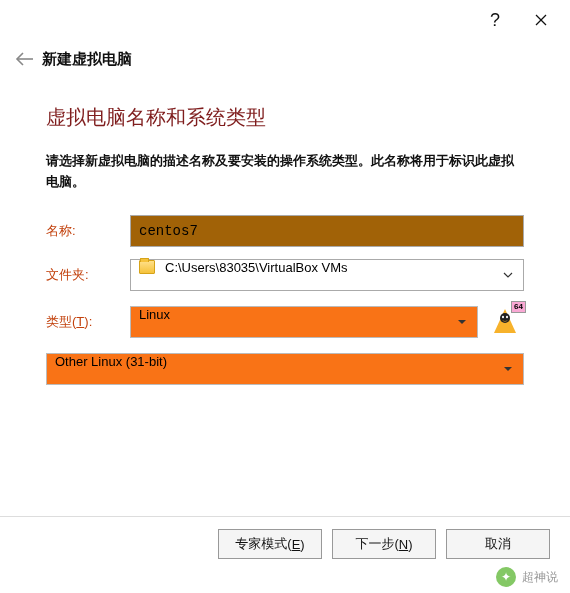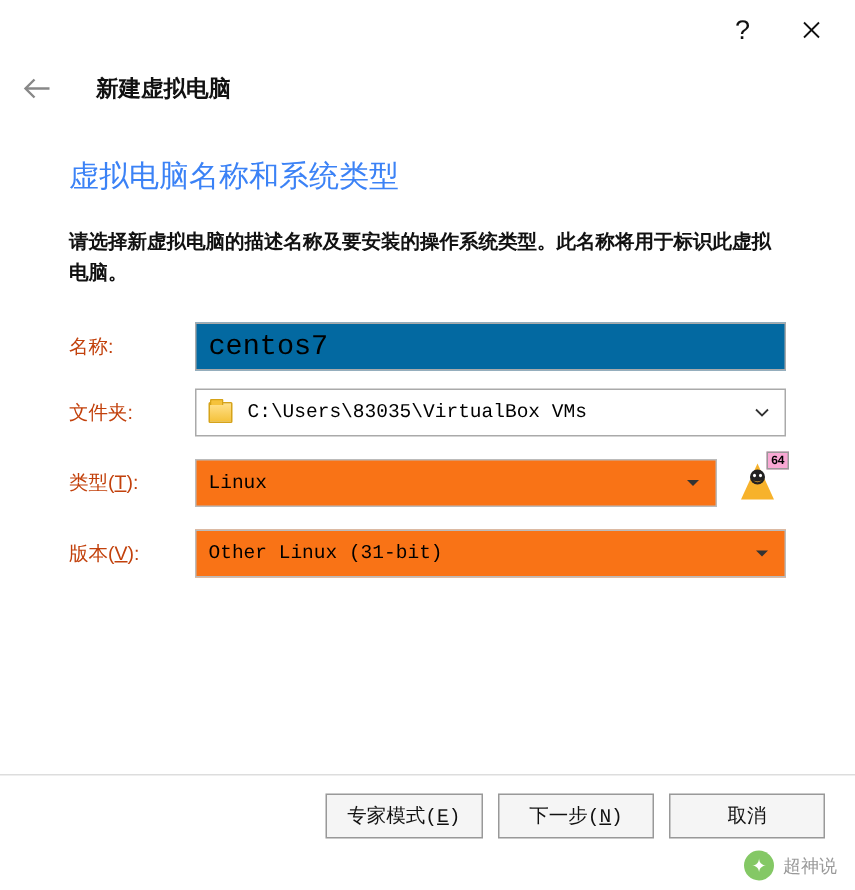--- a/index.html
+++ b/index.html
@@ -28,37 +28,37 @@
     justify-content: center;
     font-size: 16px;
     color: #111;
   }
   .titlebar-btn.help { font-size: 18px; font-weight: normal; }
   .titlebar-btn.close svg { width: 12px; height: 12px; }
   .header {
     display: flex;
     align-items: center;
     padding: 8px 10px 0 14px;
-    gap: 28px;
+    gap: 6px;
   }
   .back-arrow {
     width: 22px; height: 22px;
     display: flex; align-items: center; justify-content: center;
     color: #666;
   }
   .header-title {
     font-size: 15px;
     font-weight: 600;
     color: #111;
   }
   .content {
     padding: 34px 46px 10px 46px;
   }
   .page-heading {
-    color: #3b82f6;
+    color: #7f1d1d;
     font-size: 20px;
     font-weight: 500;
     margin-bottom: 20px;
   }
   .description {
     font-size: 13px;
     line-height: 1.6;
     color: #111;
     margin-bottom: 22px;
     font-weight: bold;
@@ -75,33 +75,33 @@
     font-size: 13px;
     color: #c2410c;
   }
   .underline { text-decoration: underline; }
   .input-text {
     flex: 1;
     height: 32px;
     border: 1px solid #aaa;
     padding: 4px 8px;
     font-family: Consolas, "Courier New", monospace;
-    font-size: 19px;
-    background: #0369a1;
+    font-size: 14px;
+    background: #a16207;
   }
   .combo {
     flex: 1;
     height: 32px;
     border: 1px solid #aaa;
     background: #fff;
     display: flex;
-    align-items: center;
+    align-items: flex-start;
     padding: 0 8px;
     position: relative;
-    font-family: Liberation Mono, monospace;
+    font-family: Liberation Sans, sans-serif;
     font-size: 13px;
   }
   .combo.grey { background: #f97316; border-color:#bbb; }
   .combo .chev {
     position: absolute;
     right: 10px;
     top: 50%;
     transform: translateY(-50%);
     color: #333;
   }
@@ -156,21 +156,20 @@
     min-width: 104px;
     height: 30px;
     border: 1px solid #999;
     background: #f5f5f5;
     display: flex;
     align-items: center;
     justify-content: center;
     font-size: 13px;
     color: #111;
     padding: 0 14px;
-    font-family: Liberation Mono, monospace;
   }
   .watermark {
     position: absolute;
     right: 12px; bottom: 6px;
     display: flex; align-items: center; gap: 6px;
     font-size: 12px; color: #888;
     opacity: 0.85;
   }
   .watermark .wicon {
     width: 20px; height: 20px; border-radius: 50%;
@@ -243,23 +242,20 @@
         <path d="M19 6 L30 30 L8 30 Z" fill="#f7b22b"></path>
         <ellipse cx="19" cy="15" rx="5" ry="5" fill="#222"></ellipse>
         <ellipse cx="17" cy="14" rx="1" ry="1.2" fill="#fff"></ellipse>
         <ellipse cx="21" cy="14" rx="1" ry="1.2" fill="#fff"></ellipse>
         <path d="M16 17 Q19 20 22 17 Q19 19 16 17 Z" fill="#f7b22b"></path>
       </svg>
     </div>
   </div>
 
   <div class="form-row">
-    <div class="form-label">
-      <span>版本(</span><span class="underline">V</span><span>):</span>
-    </div>
     <div class="combo grey">
       <span>Other Linux (31-bit)</span>
       <span class="chev">
         <svg viewBox="0 0 10 6">
             <polygon points="1,1 9,1 5,5" fill="#333"></polygon>
           </svg>
       </span>
     </div>
   </div>
 </div>

